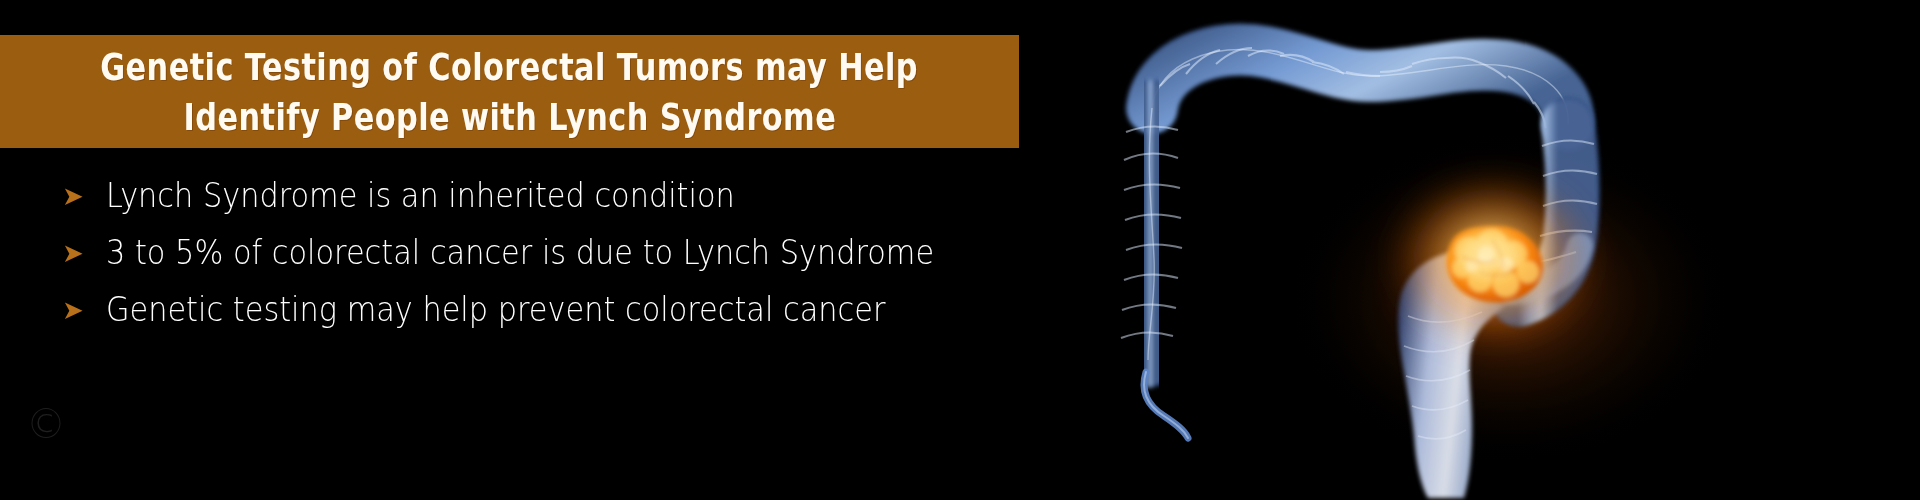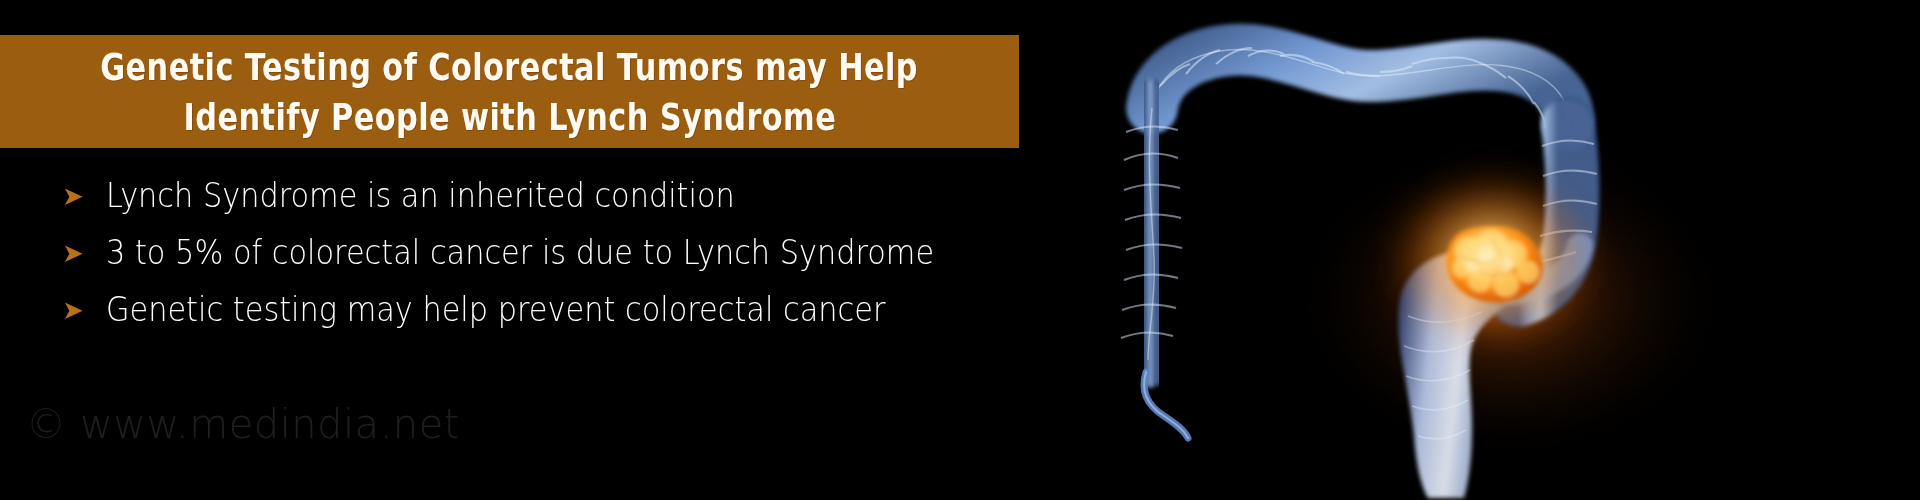--- a/index.html
+++ b/index.html
@@ -130,21 +130,20 @@
 
     <div class="bullet-row">
       <span class="bullet-marker">➤</span>
       <span class="bullet-text">Genetic testing may help prevent colorectal cancer</span>
     </div>
 
   </div>
 
   <div id="watermark">
     <span class="wm-copy">©</span>
-    <span class="wm-url">www.medindia.net</span>
   </div>
 
   <div id="anatomy">
     <svg width="880" height="500" viewBox="0 0 880 500" xmlns="http://www.w3.org/2000/svg">
       <defs>
         <radialGradient id="bgGlow" cx="50%" cy="52%" r="48%">
           <stop offset="0%" stop-color="#7a3406" stop-opacity="0.85"></stop>
           <stop offset="42%" stop-color="#3d1a03" stop-opacity="0.55"></stop>
           <stop offset="100%" stop-color="#000000" stop-opacity="0"></stop>
         </radialGradient>

